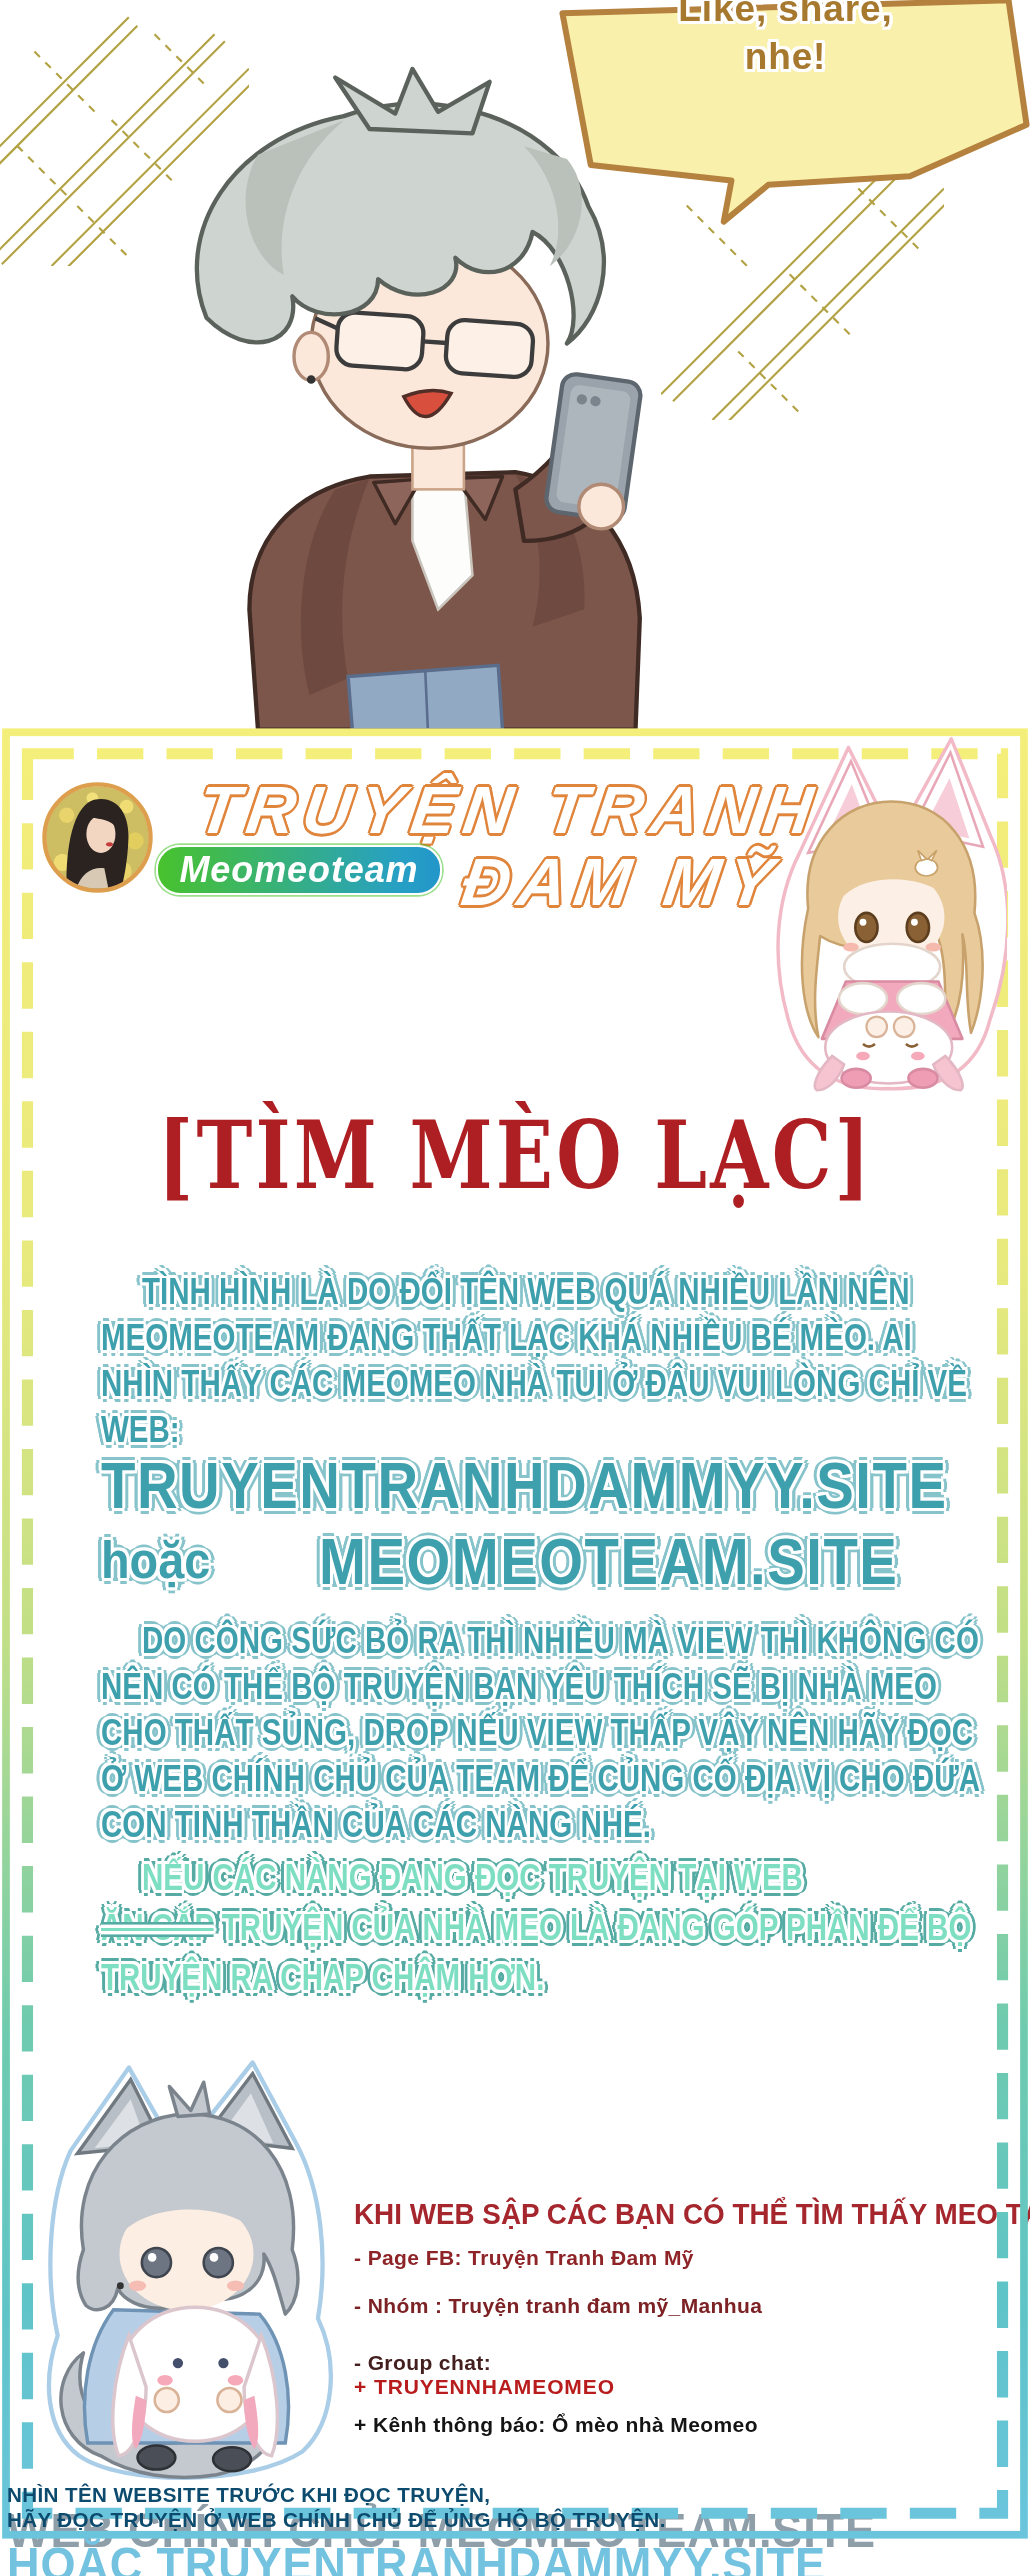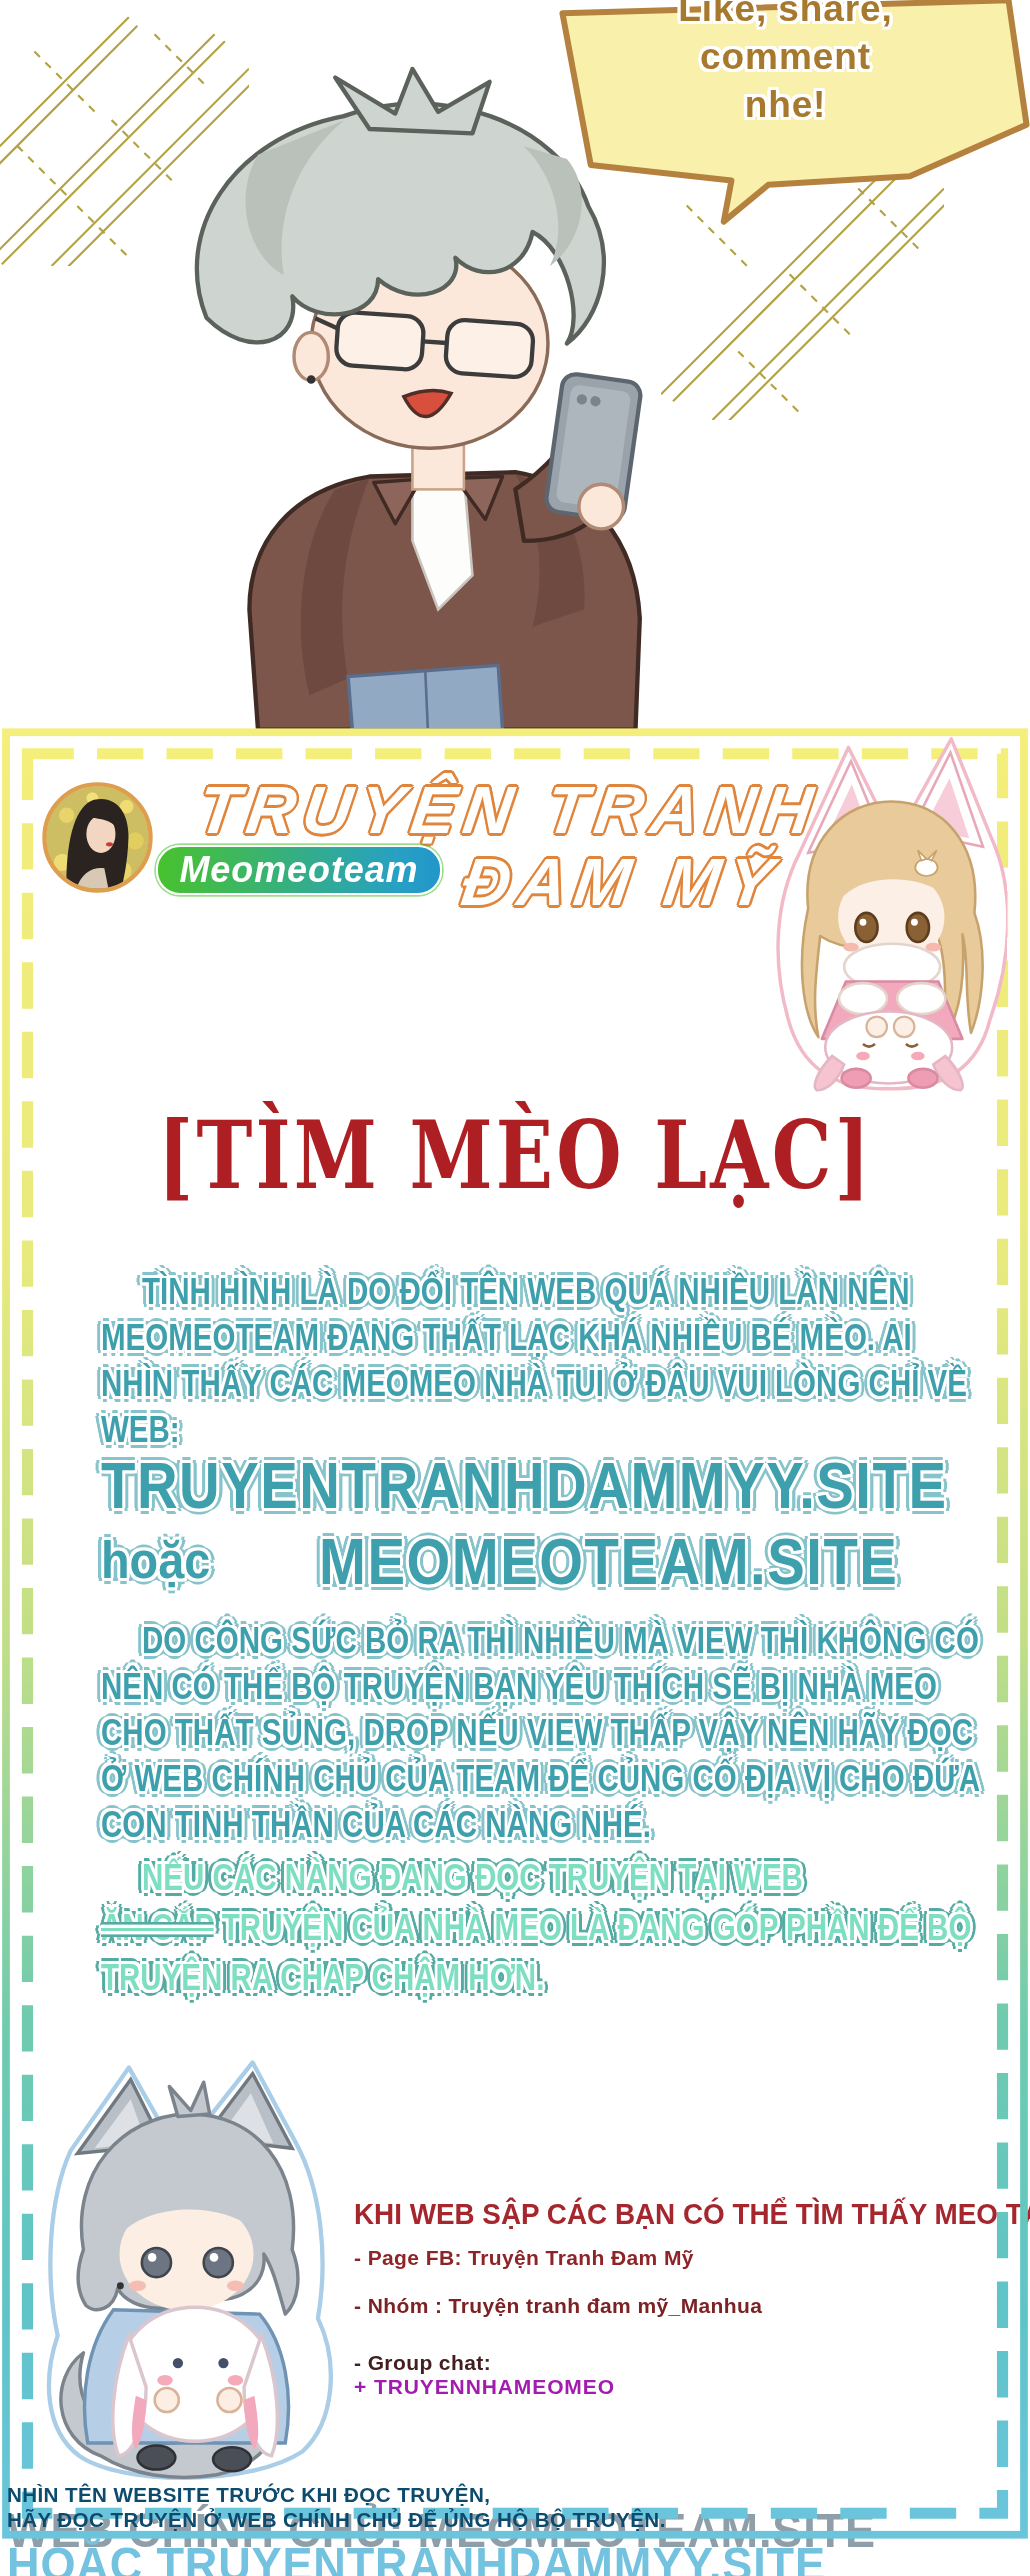--- a/index.html
+++ b/index.html
@@ -43,21 +43,21 @@
 
   .site-big{white-space:nowrap;font-size:64px;letter-spacing:1.7px;transform:scaleX(.88);transform-origin:left top;}
   .site-conj{white-space:nowrap;font-size:52px;text-transform:none;transform:scaleX(.9);transform-origin:left top;}
 
   
   .contact-heading{font-size:29px;font-weight:bold;color:#a5262c;white-space:nowrap;transform:scaleX(.96);transform-origin:left top;}
   .contact-item{font-size:21px;font-weight:bold;white-space:nowrap;letter-spacing:0.4px;}
   .ci-0{color:#8e2427;}
   .ci-1{color:#7c2124;}
   .ci-2{color:#43201f;margin-top:10px;}
-  .ci-3{color:#a21caf;letter-spacing:0.9px;}
+  .ci-3{color:#b91c1c;letter-spacing:0.9px;}
   .ci-4{color:#141414;}
 
   
   .note-line{font-size:20.6px;font-weight:bold;color:#0c4a6e;white-space:nowrap;line-height:25px;letter-spacing:0.4px;}
   .footer-big{white-space:nowrap;font-weight:bold;font-size:49px;line-height:39px;transform:scaleX(.92);transform-origin:left top;letter-spacing:0.9px;}
   .fb-1{color:#8f9fa9;}
   .fb-2{color:#72c2e0;}
 </style>
 </head>
 <body>
@@ -140,21 +140,20 @@
     <path d="M220,70 C160,120 140,190 150,250 C110,230 90,160 120,110 Z" fill="#b9c1ba"></path>
     <path d="M430,100 C470,140 480,200 460,240 C500,210 510,150 480,115 Z" fill="#b9c1ba"></path>
     <path d="M250,80 L210,20 L280,62 L300,10 L330,60 L390,25 L370,85 Z" fill="#ced4cf" stroke="#5b615b" stroke-width="5" stroke-linejoin="round"></path>
   </svg>
 
   <svg class="abs" style="left:541px;top:-34px;z-index:3" width="489" height="266" viewBox="0 0 570 310">
     <path d="M25,55 L545,40 L566,185 L430,245 L265,255 L213,298 L222,250 L58,232 Z" fill="#f9f0ac" stroke="#b5813e" stroke-width="7" stroke-linejoin="round"></path>
   </svg>
   <div class="abs bubble-text" style="left:571px;top:-15.5px;z-index:3">
     <div>Like, share,</div>
-    <div>comment</div>
     <div>nhe!</div>
   </div>
 
   <svg class="abs" style="left:41px;top:781px;z-index:4" width="113" height="113" viewBox="0 0 132 132">
     <defs>
         <clipPath id="avclip">
           <circle cx="66" cy="66" r="60"></circle>
         </clipPath>
       </defs>
     <circle cx="66" cy="66" r="60" fill="#cdbd63"></circle>
@@ -309,20 +308,21 @@
     <ellipse cx="160" cy="472" rx="22" ry="14" fill="#4a4f57" stroke="#2e3237" stroke-width="3"></ellipse>
     <ellipse cx="248" cy="474" rx="22" ry="14" fill="#4a4f57" stroke="#2e3237" stroke-width="3"></ellipse>
   </svg>
 
   <div class="abs" style="left:354px;top:2198px;width:661px;height:258px;z-index:4">
     <div class="contact-heading abs" style="left:0;top:0">KHI WEB SẬP CÁC BẠN CÓ THỂ TÌM THẤY MEO TẠI:</div>
     <div class="contact-item ci-0 abs" style="left:0;top:48px">- Page FB: Truyện Tranh Đam Mỹ</div>
     <div class="contact-item ci-1 abs" style="left:0;top:96px">- Nhóm : Truyện tranh đam mỹ_Manhua</div>
     <div class="contact-item ci-2 abs" style="left:0;top:143px">- Group chat:</div>
     <div class="contact-item ci-3 abs" style="left:0;top:177px">+ TRUYENNHAMEOMEO</div>
+    <div class="contact-item ci-4 abs" style="left:0;top:215px">+ Kênh thông báo: Ổ mèo nhà Meomeo</div>
   </div>
 
   <div class="abs footer-big fb-1" style="left:6.9px;top:2511px;z-index:4">WEB CHÍNH CHỦ: MEOMEOTEAM.SITE</div>
   <div class="abs footer-big fb-2" style="left:6.9px;top:2545px;z-index:4">HOẶC TRUYENTRANHDAMMYY.SITE</div>
 
   <svg class="abs" style="left:0;top:726px;z-index:5" width="1030" height="1815" viewBox="0 0 1200 2114">
     <defs>
       <linearGradient id="bgrad" x1="0" y1="0" x2="0" y2="1">
         <stop offset="0" stop-color="#f4ee7a"></stop>
         <stop offset="0.28" stop-color="#e9ea7d"></stop>

